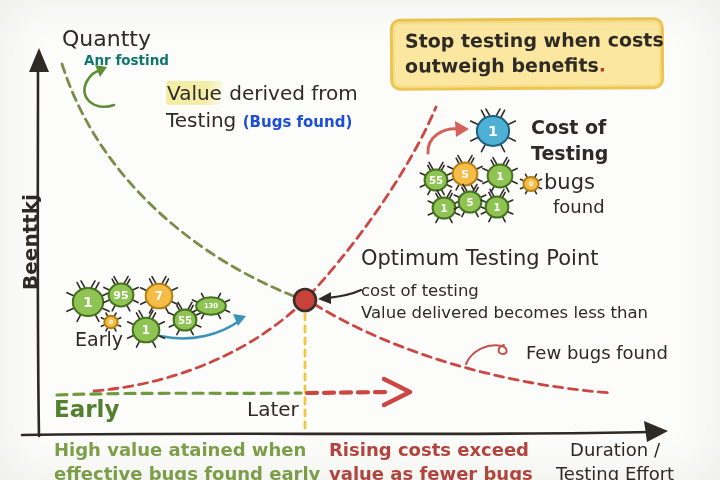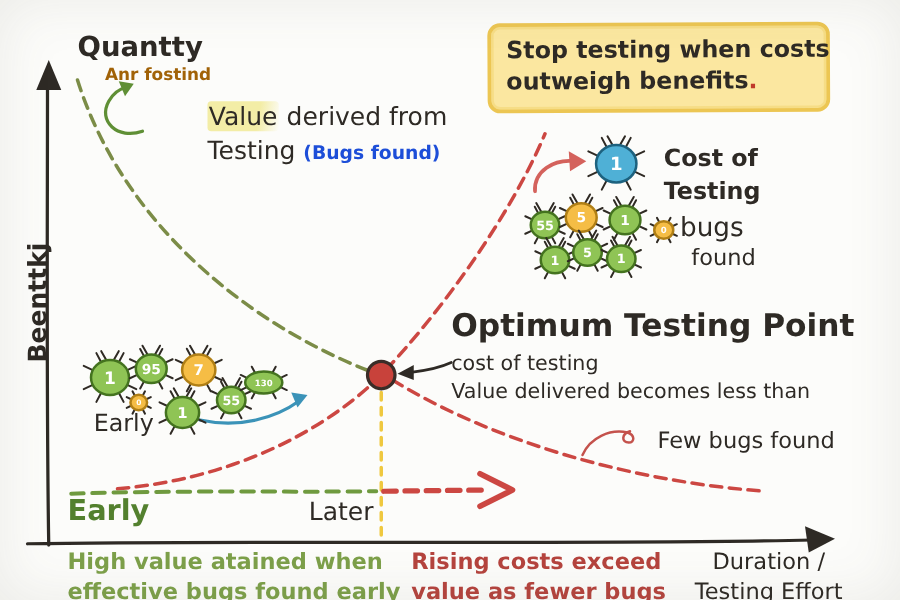--- a/index.html
+++ b/index.html
@@ -8,36 +8,36 @@
     background:#fcfcfa;
     font-family:"DejaVu Sans","Liberation Sans",sans-serif;
     color:#2e2a25;
   }
   .stage::after{
     content:"";position:absolute;inset:0;pointer-events:none;
     box-shadow:inset 0 0 45px rgba(90,85,70,0.10);
   }
   svg.layer{position:absolute;left:0;top:0;}
   .txt{position:absolute;white-space:nowrap;}
-  .quantity-title{left:62px;top:26px;font-size:22px;font-weight:700;text-align:center;}
-  .quantity-sub{left:84px;top:52px;font-size:13.5px;color:#a16207;font-weight:600;}
+  .quantity-title{left:62px;top:26px;font-size:22px;font-weight:400;text-align:center;}
+  .quantity-sub{left:84px;top:52px;font-size:13.5px;color:#0f766e;font-weight:600;}
   .value-label{left:166px;top:80px;font-size:20px;line-height:27px;font-weight:500;}
   .hl{background:linear-gradient(100deg,#f3eda6 70%,rgba(243,237,166,0));border-radius:3px;padding:0 1px;}
   .green-paren{color:#1d4ed8;font-size:15px;font-weight:600;}
   .banner{
     left:390px;top:18px;width:244px;padding:7px 12px 9px 12px;
     background:#fbe7a0;border:3px solid #ecc653;border-radius:10px;
     box-shadow:0 0 0 2px #f6dd86 inset;transform:rotate(-0.3deg);
     font-size:19px;line-height:25px;font-weight:600;white-space:nowrap;
   }
   .period{color:#c0392b;font-weight:700;}
   .cost-label{left:531px;top:114px;font-size:19px;line-height:26px;font-weight:700;}
   .bugs-word{left:544px;top:170px;font-size:21px;font-weight:500;}
   .found-word{left:517px;top:196px;font-size:18px;font-weight:500;margin-left:36px;}
-  .optimum-title{left:361px;top:246px;font-size:25px;font-weight:700;}
+  .optimum-title{left:361px;top:246px;font-size:21px;font-weight:400;}
   .optimum-sub{left:361px;top:280px;font-size:16.5px;line-height:22px;font-weight:500;}
   .few-bugs{left:526px;top:342px;font-size:18px;font-weight:500;}
   .early-small{left:75px;top:328px;font-size:19px;font-weight:500;}
   .early-axis{left:54px;top:396px;font-size:23px;color:#53802e;font-weight:700;}
   .later-axis{left:247px;top:397px;font-size:20px;font-weight:500;text-align:center;}
   .bottom-green{left:54px;top:438px;font-size:18px;line-height:24px;color:#7da04a;font-weight:600;}
   .bottom-red{left:329px;top:438px;font-size:18px;line-height:24px;color:#b5443e;font-weight:600;}
   .duration-label{left:540px;top:438px;width:150px;text-align:center;font-size:18px;line-height:24px;font-weight:500;}
   .y-axis-label{
     left:-30px;top:230px;width:120px;text-align:center;

